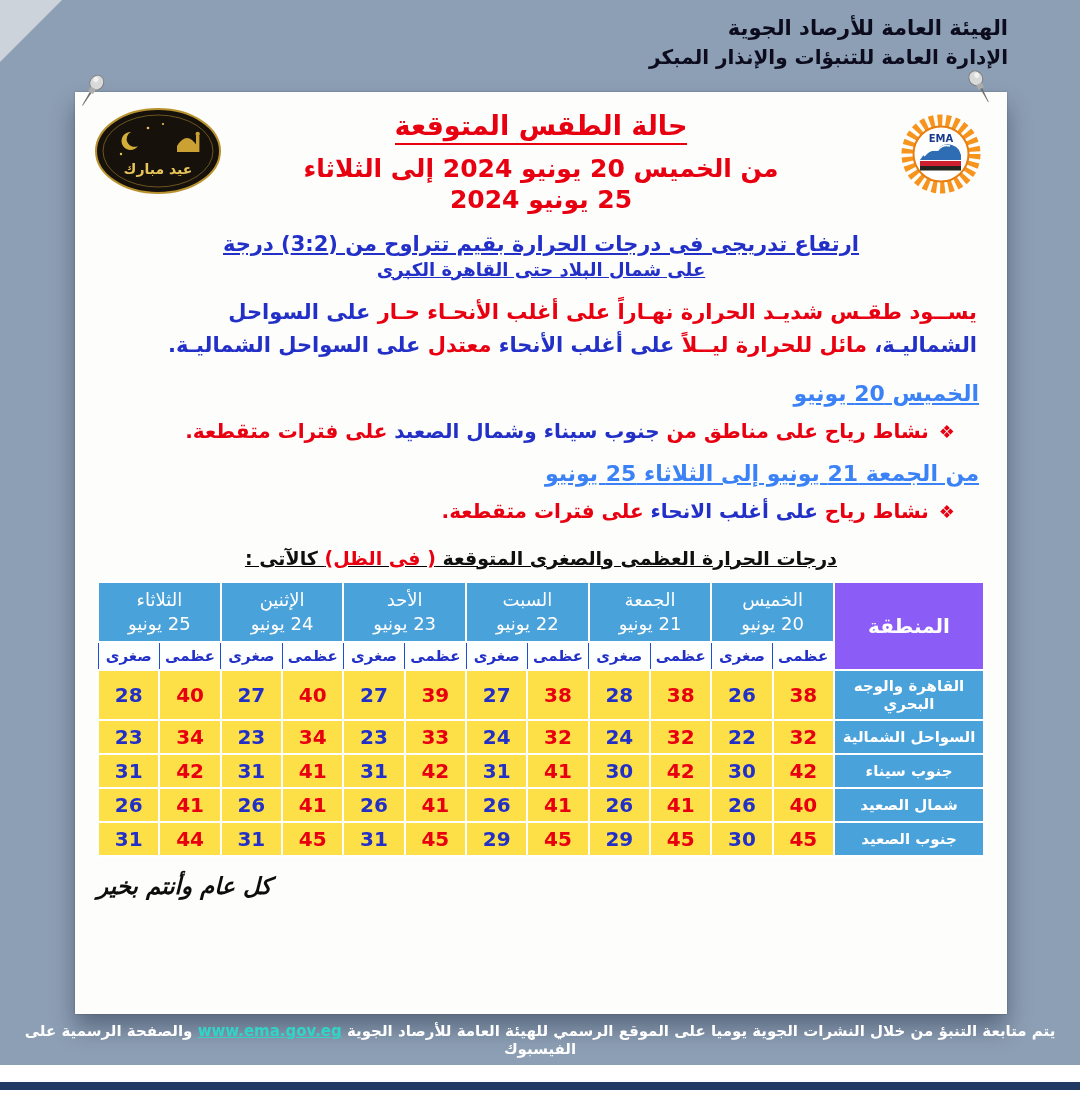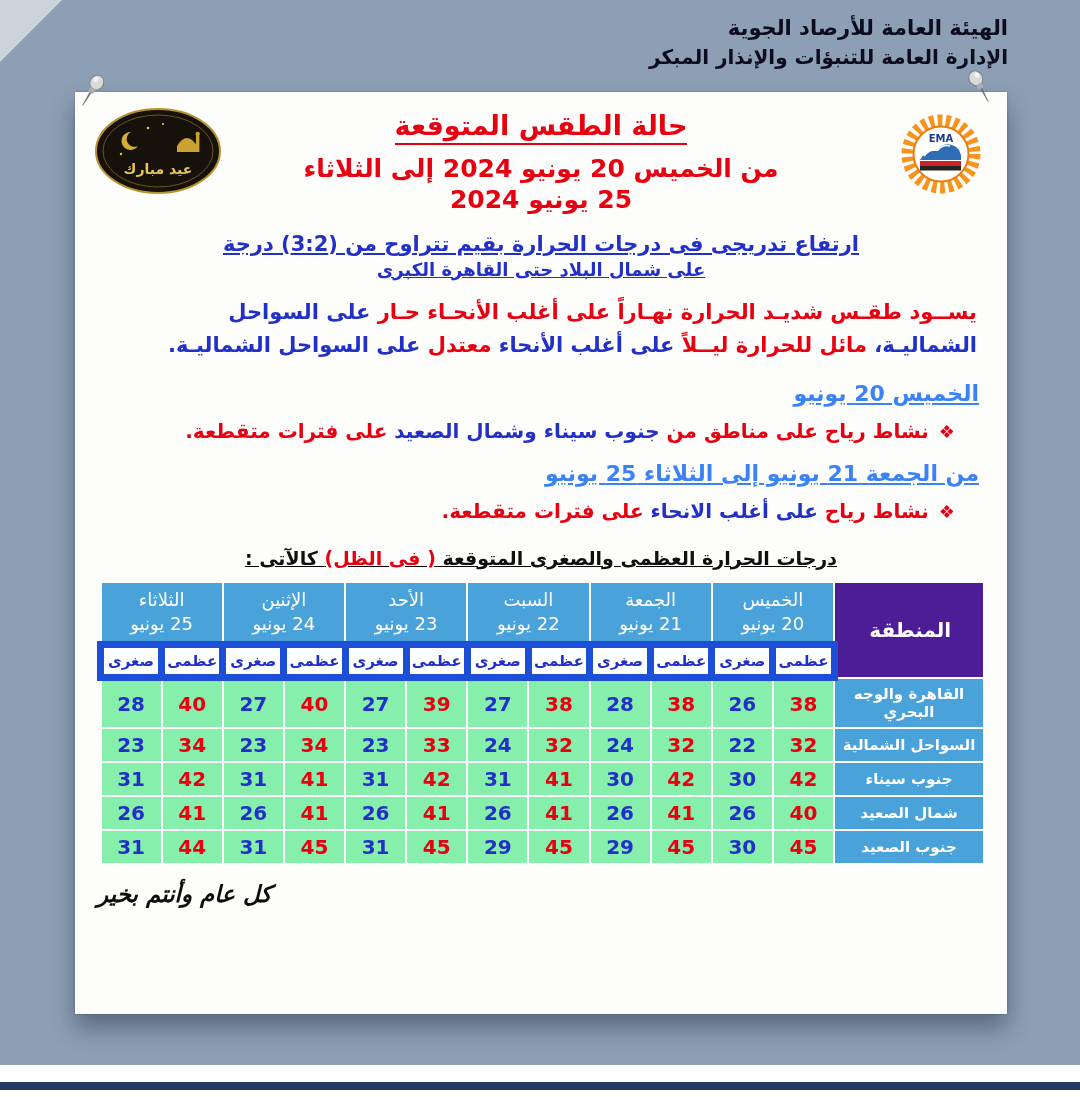--- a/index.html
+++ b/index.html
@@ -50,29 +50,29 @@
     text-decoration:underline; margin:18px 6px 0; text-align:right; }
   .bullet { margin:13px 30px 0 0; font-size:20px; font-weight:700; text-align:right; }
   .bullet .marker { margin-left:10px; font-size:18px; }
 
   .temps-heading { text-align:center; font-size:19px; font-weight:700;
     text-decoration:underline; margin-top:24px; }
 
   table.forecast { width:100%; border-collapse:collapse; margin-top:12px;
     direction:rtl; table-layout:fixed; }
   table.forecast th, table.forecast td { text-align:center; vertical-align:middle; }
-  .region-head { background:#4c1d95; color:#fff; border:2px solid #fff;
+  .region-head { background:#8b5cf6; color:#fff; border:2px solid #fff;
     font-size:20px; font-weight:700; width:150px; }
   .day-head { background:#4aa2da; color:#fff; border:2px solid #fff;
     font-size:18px; font-weight:400; padding:5px 2px; line-height:1.35; }
-  .sub-head { background:#fdfefe; color:#2330c8; border:7px solid #1d4ed8;
+  .sub-head { background:#fdfefe; color:#2330c8; border:1px solid #1d4ed8;
     font-size:15px; font-weight:700; padding:4px 0; }
   .region-cell { background:#4aa2da; color:#fff; border:2px solid #fff;
     font-size:15px; font-weight:700; padding:6px 3px; }
-  table.forecast td { background:#86efac; border:2px solid #fff;
+  table.forecast td { background:#fde047; border:2px solid #fff;
     font-size:20px; font-weight:700; padding:4px 0; }
   td.max-val { color:#e80011; }
   td.min-val { color:#2330c8; }
 
   .closing { text-align:left; font-size:23px; font-weight:700; font-style:italic;
     color:#0d0d0d; margin-top:16px; }
 
   .footer { position:absolute; top:1022px; left:0; width:100%; text-align:center;
     color:#fff; font-weight:700; direction:rtl; font-size:15px; }
   .footer .link { color:#30d5c8; text-decoration:underline; }
@@ -281,16 +281,24 @@
             <td class="min-val">31</td>
             <td class="max-val">44</td>
             <td class="min-val">31</td>
           </tr>
         </tbody>
       </table>
 
     <div class="closing">كل عام وأنتم بخير</div>
   </div>
 
+  <div class="footer">
+    <div>
+      <span>يتم متابعة التنبؤ من خلال النشرات الجوية يوميا على الموقع الرسمي للهيئة العامة للأرصاد الجوية </span><a class="link" href="#">www.ema.gov.eg</a><span> والصفحة الرسمية على الفيسبوك</span>
+    </div>
+    <div class="footer-line2">
+      <a class="link2" href="#">http://m.facebook.com/ema.gov.eg</a>
+    </div>
+  </div>
 
   <div class="white-strip"></div>
   <div class="navy-bar"></div>
 </div>
 
 </body></html>

